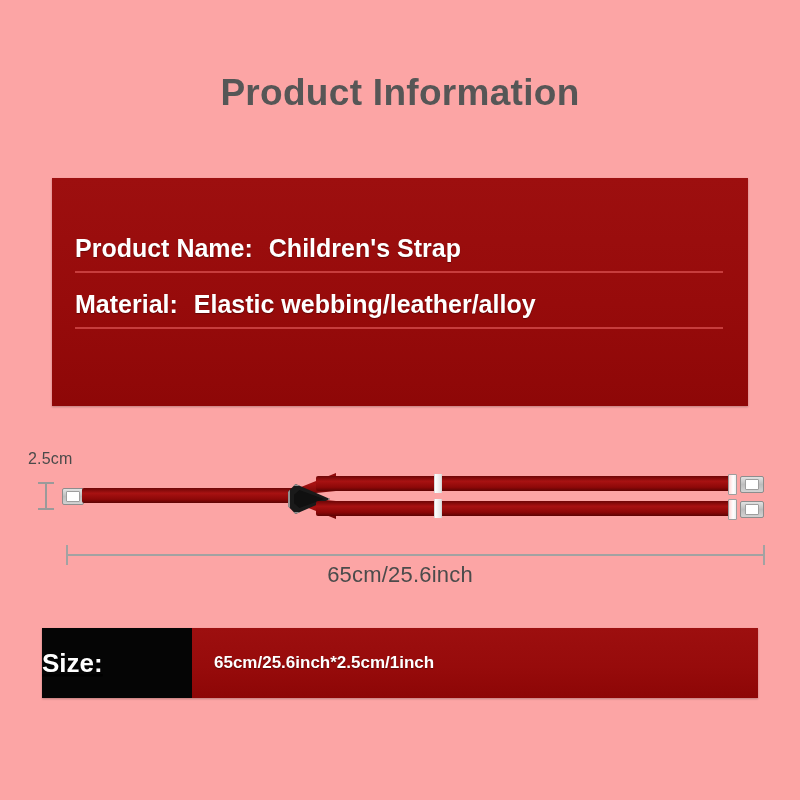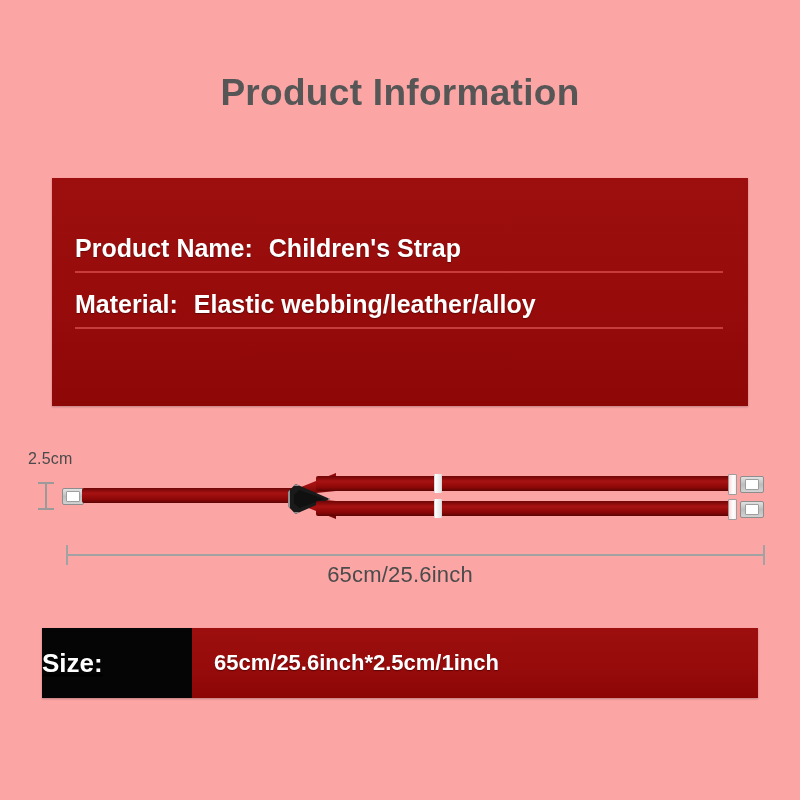--- a/index.html
+++ b/index.html
@@ -282,21 +282,21 @@
     flex: 1;
     background: #9b0d0d;
     background: linear-gradient(180deg, #9d0f0f 0%, #970b0b 55%, #8d0606 100%);
     display: flex;
     align-items: center;
     padding-left: 22px;
     box-sizing: border-box;
   }
   .size-val span {
     color: #ffffff;
-    font-size: 22px;
+    font-size: 17px;
     font-weight: bold;
     text-shadow: 0 1px 1px rgba(0,0,0,0.4);
     white-space: nowrap;
   }
 </style>
 </head>
 <body>
 
 <div class="page">
 

